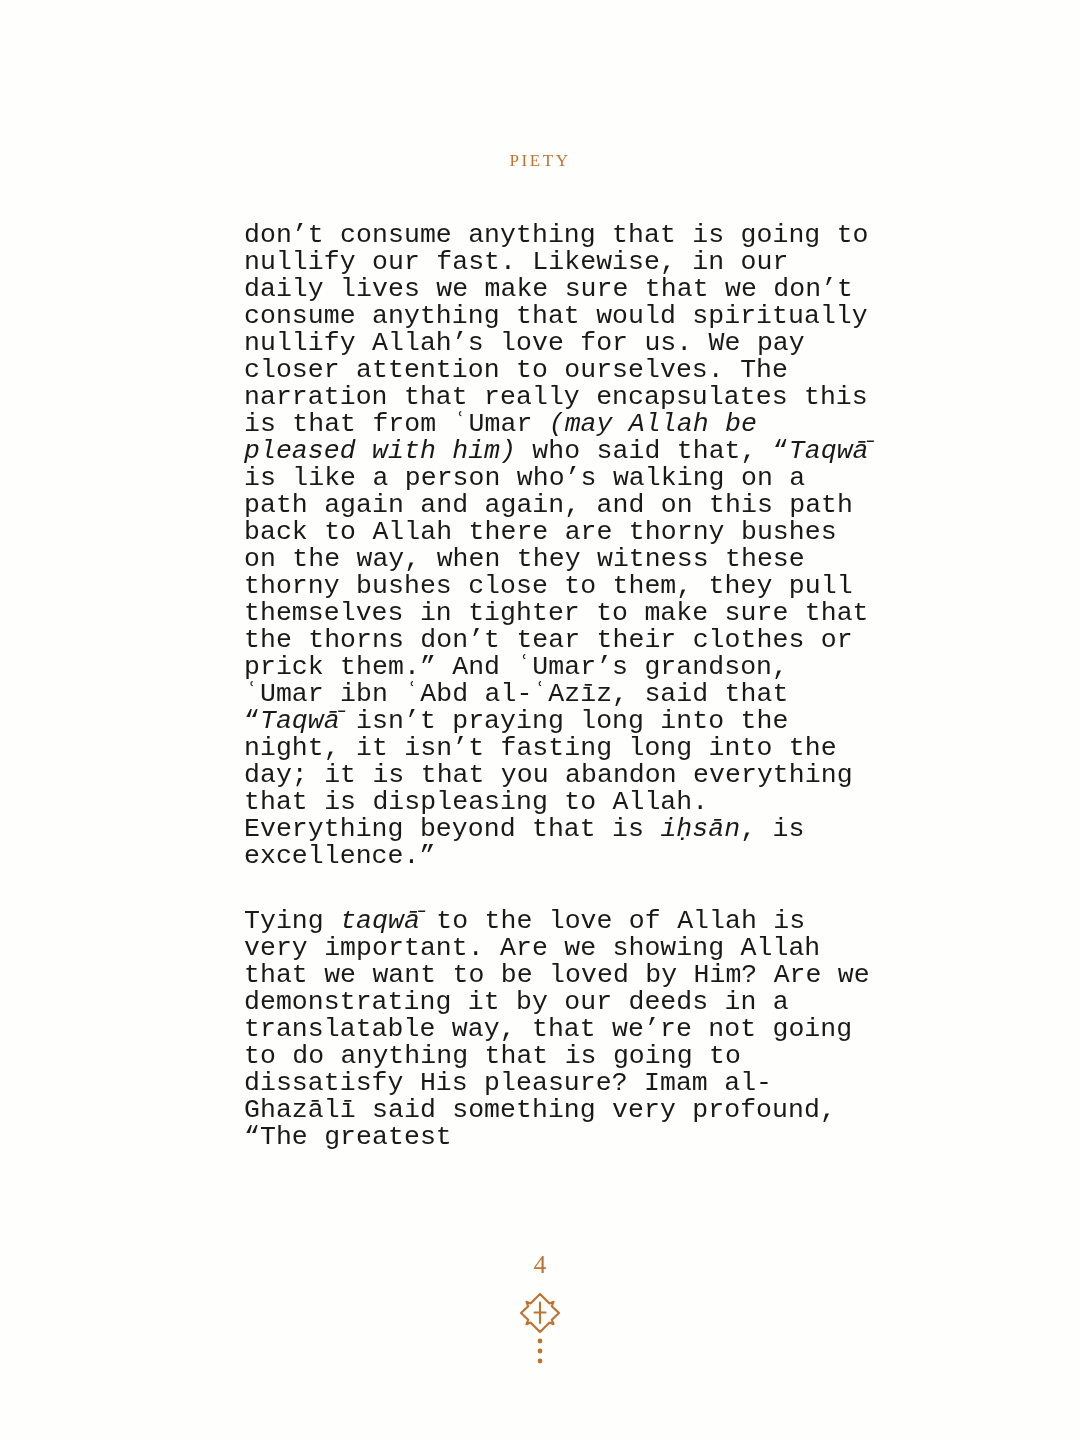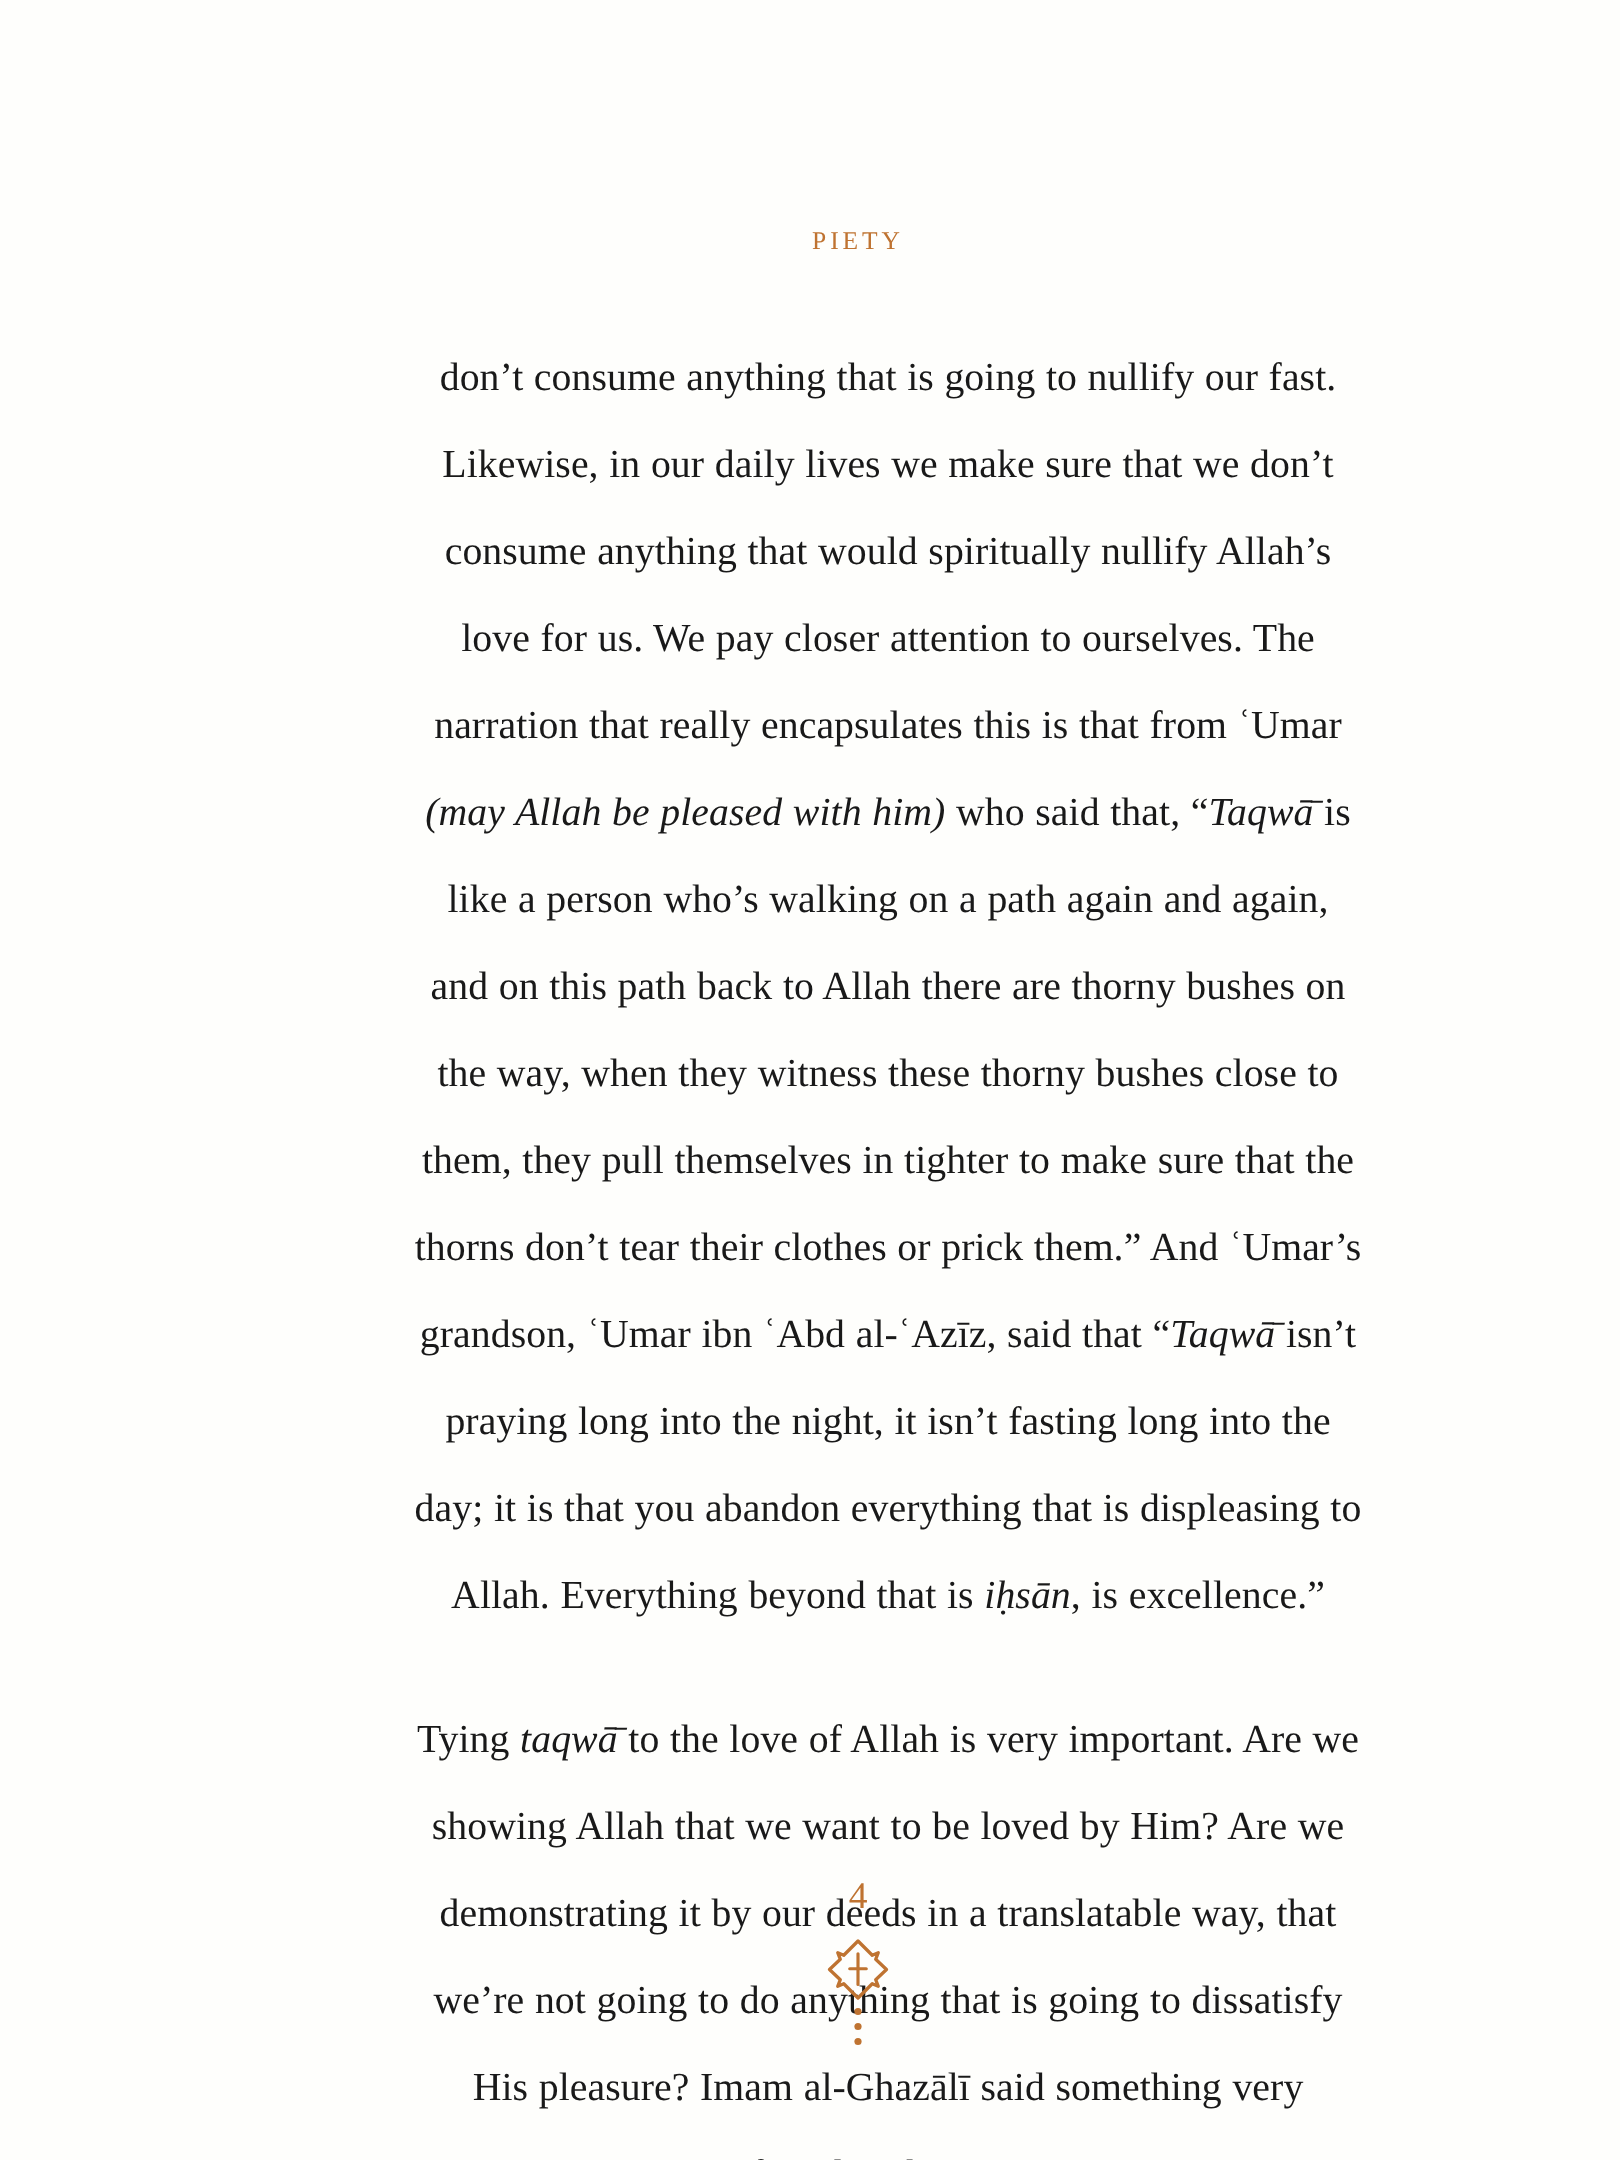--- a/index.html
+++ b/index.html
@@ -14,21 +14,20 @@
     -webkit-font-smoothing: antialiased;
     overflow: hidden;
   }
 
   .page {
     position: relative;
     width: 876px;
     height: 1440px;
     box-sizing: border-box;
     background: #fefefc;
-    margin-left: 32px;
   }
 
   
   .running-head {
     position: absolute;
     top: 152px;
     left: 0;
     width: 1080px;
     text-align: center;
     color: #bf7331;
@@ -44,25 +43,25 @@
     position: absolute;
     left: 244px;
     top: 222px;
     width: 632px;
   }
 
   .para {
     margin: 0;
     color: #191919;
     font-size: 26.5px;
-    line-height: 58px;
-    text-align: center;
+    line-height: 27px;
+    text-align: left;
     letter-spacing: 0.05px;
     word-spacing: 0.4px;
-    font-family: Liberation Serif, serif;
+    font-family: Liberation Mono, monospace;
   }
 
   .para + .para {
     margin-top: 38px;
   }
 
   .para i,
   .para em {
     font-style: italic;
   }

